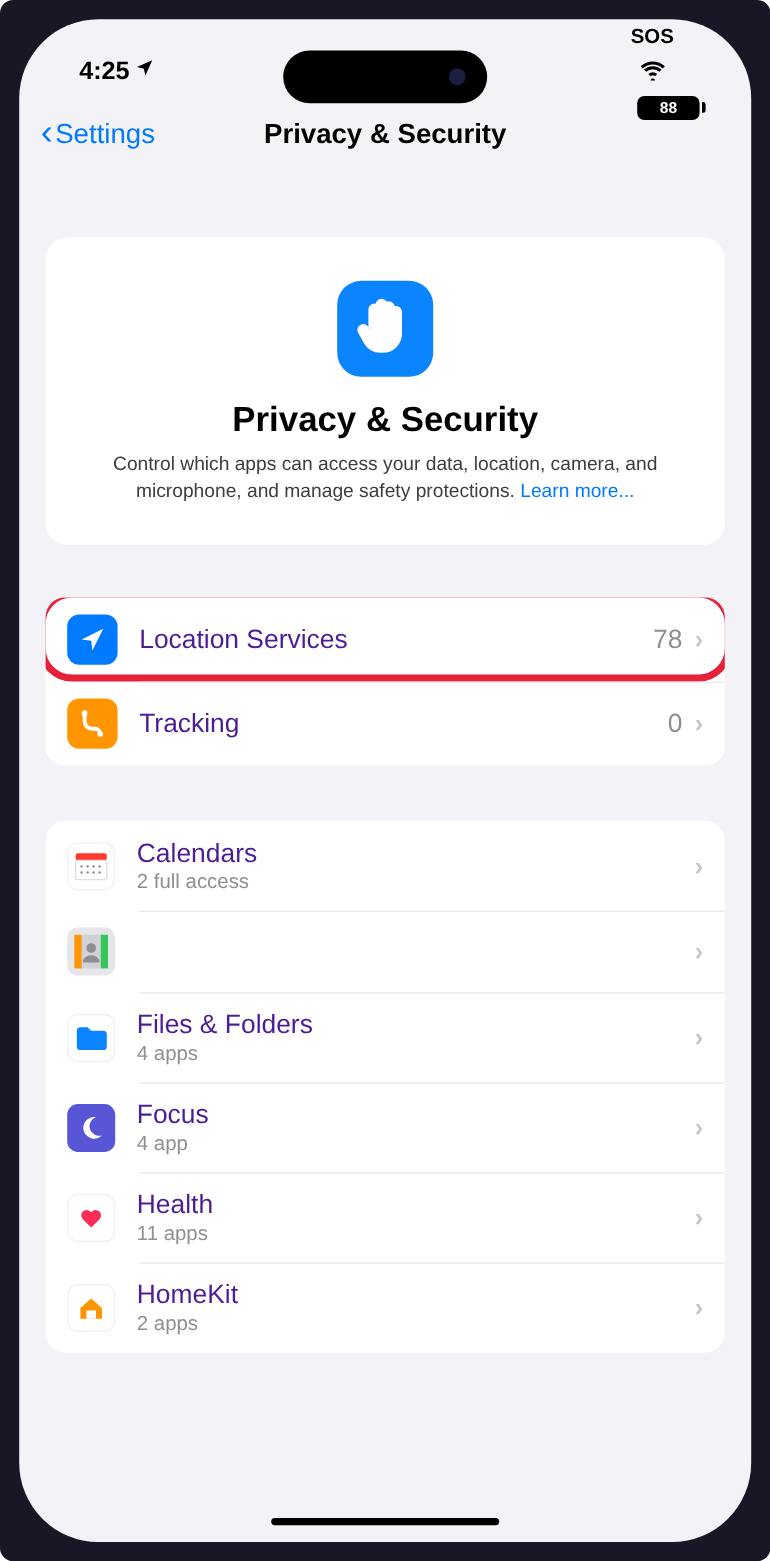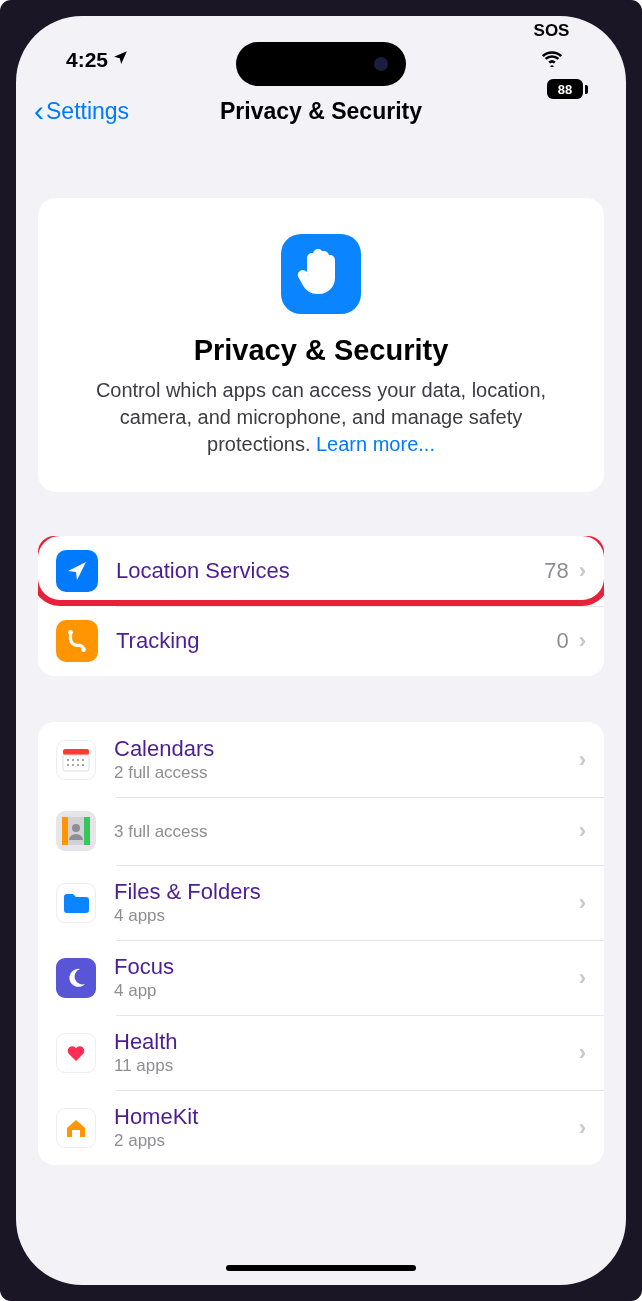--- a/index.html
+++ b/index.html
@@ -57,21 +57,21 @@
       font-weight: 600;
       color: #000;
     }
     .status-left { display: flex; align-items: center; gap: 4px; }
     .status-right { display: flex; align-items: center; gap: 8px; font-size:16px;flex-direction:column; }
     .loc-arrow { display:inline-block; transform: translateY(-1px); }
     .battery {
       display:flex; align-items:center; gap:2px;
     }
     .battery-body{
-      width:36px;height:20px;border-radius:6px;background:#000;
+      width:52px;height:20px;border-radius:6px;background:#000;
       display:flex;align-items:center;justify-content:center;
       color:#fff;font-size:13px;font-weight:700;margin-left:32px;
     }
     .battery-tip{width:3px;height:9px;background:#000;border-radius:0 2px 2px 0;}
     .nav-bar {
       display: flex;
       align-items: center;
       padding: 10px 18px 14px;
       position: relative;
     }
@@ -113,21 +113,21 @@
       align-items: center;
       justify-content: center;
     }
     .hero-title {
       font-size: 29px;
       font-weight: 700;
       color: #000;
       margin-bottom: 10px;
     }
     .hero-desc {
-      font-size: 20px;
+      font-size: 16px;
       color: #3c3c43;
       line-height: 1.35;
     }
     .learn-more { color: #007aff; }
     .group {
       background: #fff;
       border-radius: 16px;
       margin-top: 44px;
       overflow: hidden;
     }
@@ -321,21 +321,20 @@
           <div class="row-icon sm ic-contacts">
             <svg width="34" height="34" viewBox="0 0 34 34">
                 <rect x="3" y="3" width="28" height="28" rx="7" fill="#d1d1d6"></rect>
                 <rect x="3" y="3" width="6" height="28" fill="#ff9500"></rect>
                 <rect x="25" y="3" width="6" height="28" fill="#34c759"></rect>
                 <circle cx="17" cy="14" r="4" fill="#8e8e93"></circle>
                 <path d="M10 26 a7 6 0 0 1 14 0 z" fill="#8e8e93"></path>
               </svg>
           </div>
           <div class="row-body">
-            <div class="row-sub">3 full access</div>
           </div>
           <div class="row-trail">
               <span class="chevron">›</span>
             </div>
         </div>
 
         <div class="row">
           <div class="row-icon sm ic-files">
             <svg width="34" height="34" viewBox="0 0 34 34">
                 <path d="M5 11 a3 3 0 0 1 3 -3 h6 l3 3 h10 a3 3 0 0 1 3 3 v10 a3 3 0 0 1 -3 3 H8 a3 3 0 0 1 -3 -3 z" fill="#0a84ff"></path>

